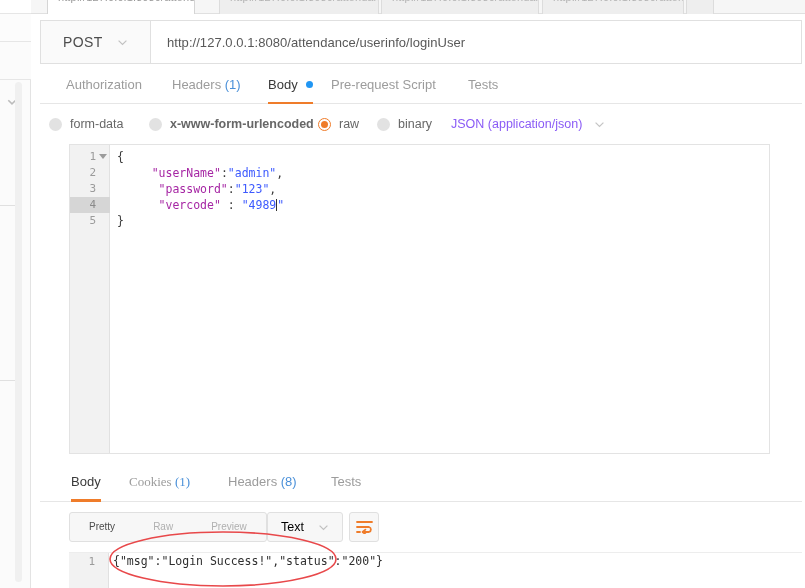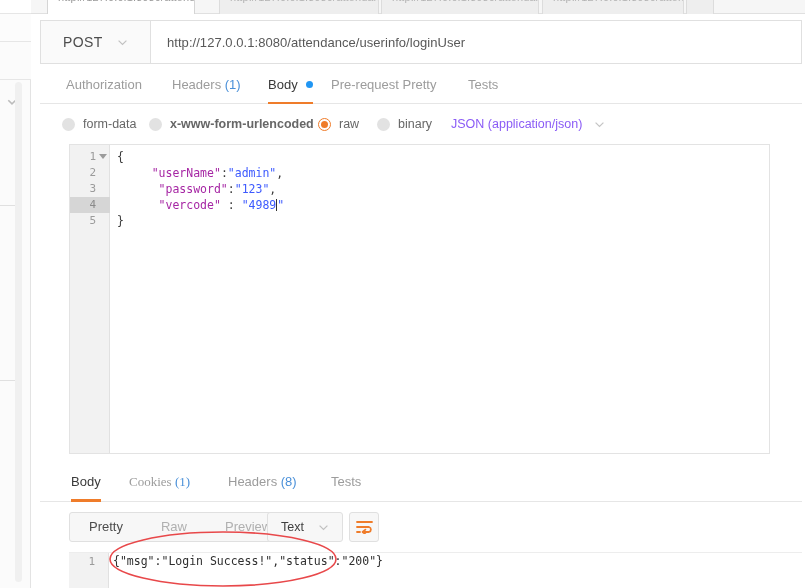--- a/index.html
+++ b/index.html
@@ -231,21 +231,21 @@
     position: relative;
   }
   .radio-opt.on .radio-mark::after {
     content: "";
     position: absolute;
     left: 2px; top: 2px;
     width: 7px; height: 7px;
     border-radius: 50%;
     background: #ef7c2a;
   }
-  .radio-opt.r1 { left: 22px; text-align: right;  }
+  .radio-opt.r1 { left: 9px; text-align: right;  }
   .radio-opt.r2 { left: 109px; font-weight: bold; }
   .radio-opt.r3 { left: 278px; }
   .radio-opt.r4 { left: 337px; }
 
   .fmt-select {
     position: absolute;
     left: 411px; top: 0;
     height: 24px;
     display: flex;
     align-items: center;
@@ -362,41 +362,41 @@
     position: absolute;
     left: 0; top: 0;
     height: 30px;
     background: #f7f7f7;
     border: 1px solid #e0e0e0;
     border-radius: 3px;
     display: flex;
     align-items: center;
   }
   .seg-btn {
-    font-size: 13px;
+    font-size: 10px;
     color: #b0b0b0;
     padding: 0 19px;
     line-height: 28px;
     cursor: pointer;
     white-space: nowrap;
   }
   .seg-btn.sel { color: #4c4c4c; }
   .type-select {
     position: absolute;
     left: 198px; top: 0;
     height: 30px;
     background: #f7f7f7;
     border: 1px solid #e0e0e0;
     border-radius: 3px;
     display: flex;
     align-items: center;
     padding: 0 13px;
     cursor: pointer;
   }
-  .type-label { font-size: 12.5px; color: #404040; }
+  .type-label { font-size: 12.5px; color: #000000; }
   .type-caret { margin-left: 14px; width: 11px; height: 11px; opacity: .45; }
   .wrap-btn {
     position: absolute;
     left: 280px; top: 0;
     width: 30px; height: 30px;
     background: #f7f7f7;
     border: 1px solid #e0e0e0;
     border-radius: 3px;
     display: flex;
     align-items: center;
@@ -518,21 +518,21 @@
       </div>
       <div class="rq-tab a2">
         <span>Headers</span>
         <span class="cnt">(1)</span>
       </div>
       <div class="rq-tab a3 sel">
         <span>Body</span>
         <span class="bluedot"></span>
       </div>
       <div class="rq-tab a4">
-        <span>Pre-request Pretty</span>
+        <span>Pre-request Script</span>
       </div>
       <div class="rq-tab a5">
         <span>Tests</span>
       </div>
     </div>
 
     <div class="bodytype">
       <div class="radio-opt r1">
         <span class="radio-mark"></span>
         <span>form-data</span>

